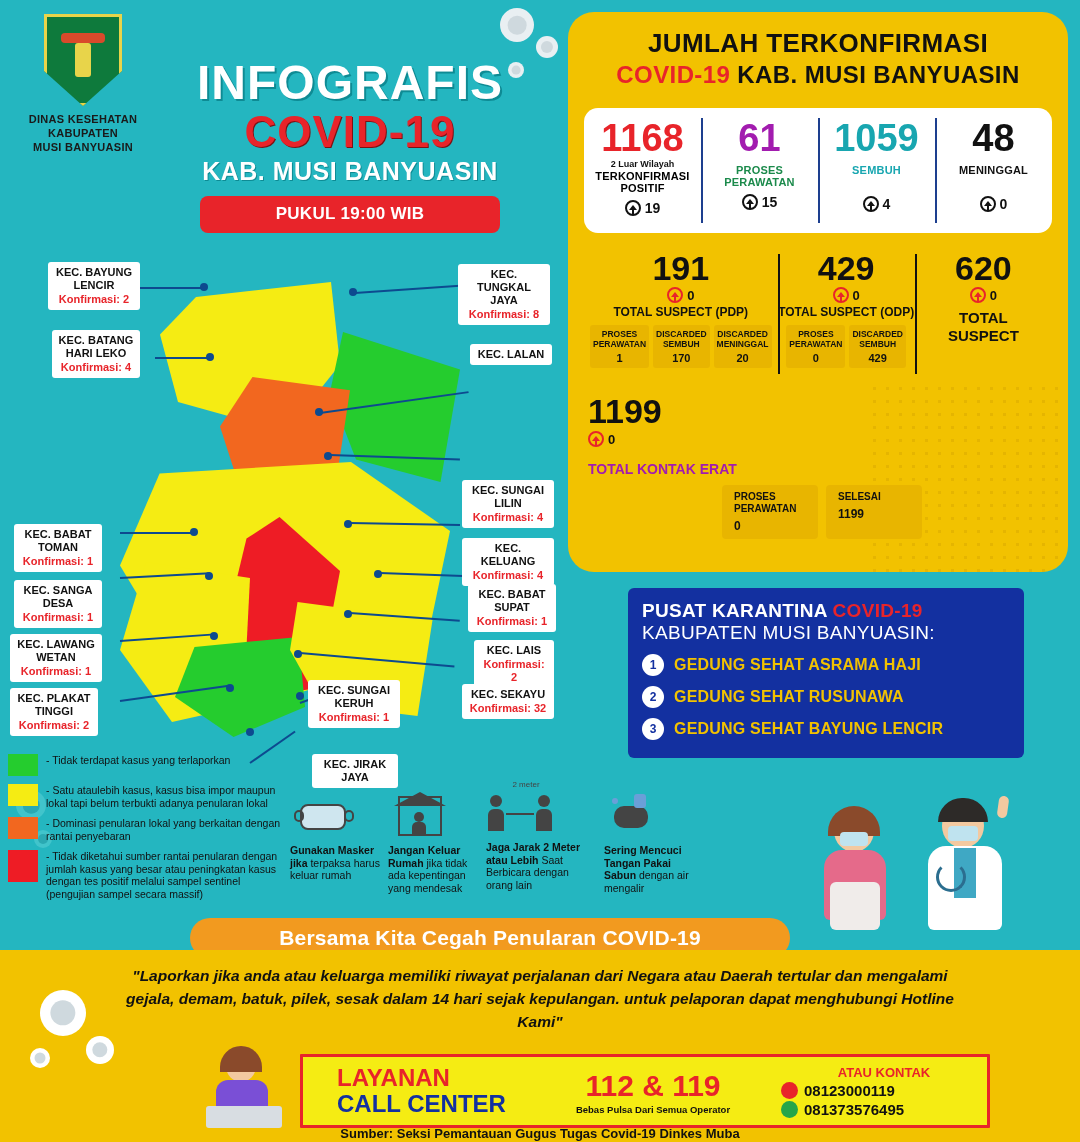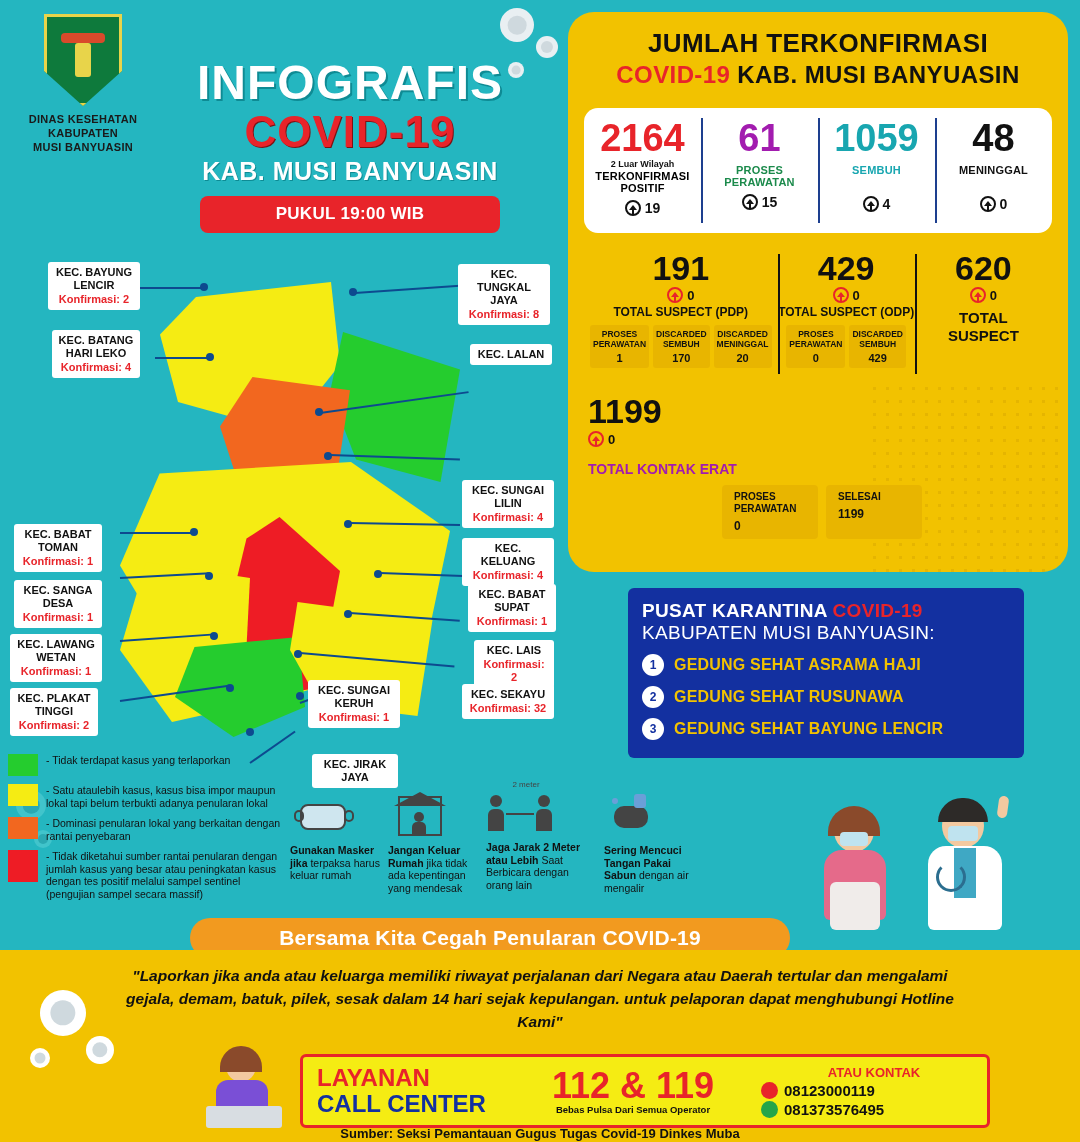--- a/index.html
+++ b/index.html
@@ -187,27 +187,27 @@
     position:absolute; left:190px; top:918px; width:600px; height:40px;
     background:#f29a1f; border-radius:20px; color:#fff; font-size:21px; font-weight:bold;
     display:flex; align-items:center; justify-content:center; letter-spacing:.2px;
   }
 
   
   .bottom { position:absolute; left:0; top:950px; width:1080px; height:192px; background:#f2c200; }
   .bq { position:absolute; left:120px; top:14px; width:840px; text-align:center; color:#111; font-size:15.5px; font-weight:bold; line-height:23px; font-style:italic; }
   .callcenter {
     position:absolute; left:300px; top:104px; width:690px; height:74px;
-    background:#f5ec13; border:3px solid #e8242a; border-radius:6px; display:flex; align-items:center;
+    background:#f5ec13; border:3px solid #e8242a; border-radius:1px; display:flex; align-items:center;padding-left:20px;
   }
   .cc-left { width:210px; padding-left:14px; }
   .cc-l1 { font-size:24px; font-weight:bold; color:#e8242a; line-height:26px; }
   .cc-l2 { font-size:24px; font-weight:bold; color:#1330a0; line-height:26px; }
   .cc-mid { width:240px; text-align:center; }
-  .cc-num { font-size:36px; font-weight:bold; color:#e8242a; line-height:36px; }
+  .cc-num { font-size:30px; font-weight:bold; color:#e8242a; line-height:36px; }
   .cc-sub { font-size:9.5px; font-weight:bold; color:#111; }
   .cc-right { flex:1; padding-left:8px; }
   .cc-r-t { font-size:13px; font-weight:bold; color:#e8242a; text-align:center; }
   .cc-r-line { display:flex; align-items:center; font-size:15px; font-weight:bold; color:#111; margin-top:2px; }
   .circ { width:17px; height:17px; border-radius:50%; margin-right:6px; display:inline-block; }
   .circ.red { background:#e8242a; }
   .circ.green { background:#25a54a; }
   .sumber { position:absolute; left:0; top:176px; width:1080px; text-align:center; font-size:13px; font-weight:bold; color:#111; }
   .sumber .lbl { color:#111; }
 
@@ -245,21 +245,21 @@
     <div class="yp-title">
       <div class="yp-t1">JUMLAH TERKONFIRMASI</div>
       <div class="yp-t2">
         <span class="red">COVID-19</span>
         <span>KAB. MUSI BANYUASIN</span>
       </div>
     </div>
 
     <div class="white-card">
       <div class="wc-col">
-        <div class="wc-num red">2164</div>
+        <div class="wc-num red">1168</div>
         <div class="wc-sub small">2 Luar Wilayah</div>
         <div class="wc-lab">TERKONFIRMASI</div>
         <div class="wc-lab">POSITIF</div>
         <div class="wc-delta"><span class="arrow-up"></span><span>19</span></div>
       </div>
       <div class="wc-col">
         <div class="wc-num green">61</div>
         <div class="wc-lab green" style="margin-top:6px">PROSES</div>
         <div class="wc-lab green">PERAWATAN</div>
         <div class="wc-delta"><span class="arrow-up"></span><span>15</span></div>

